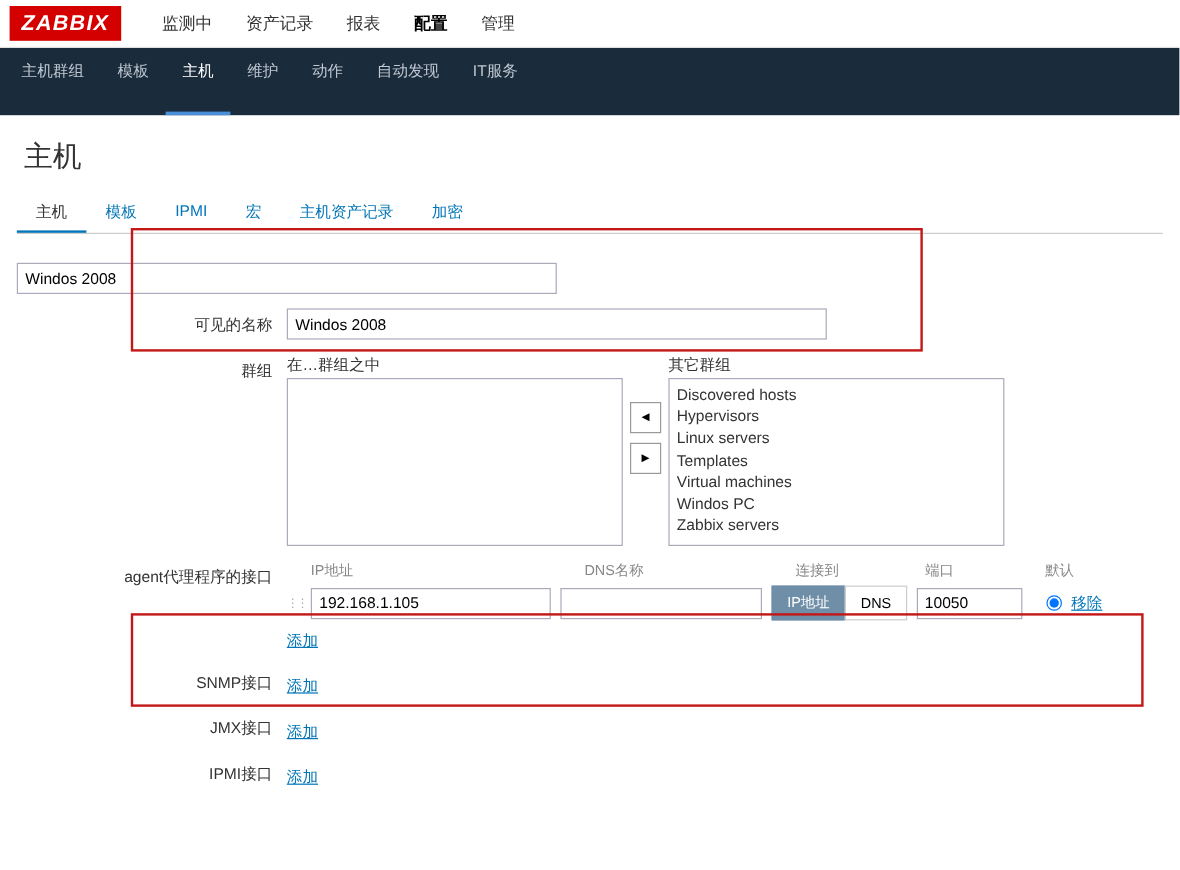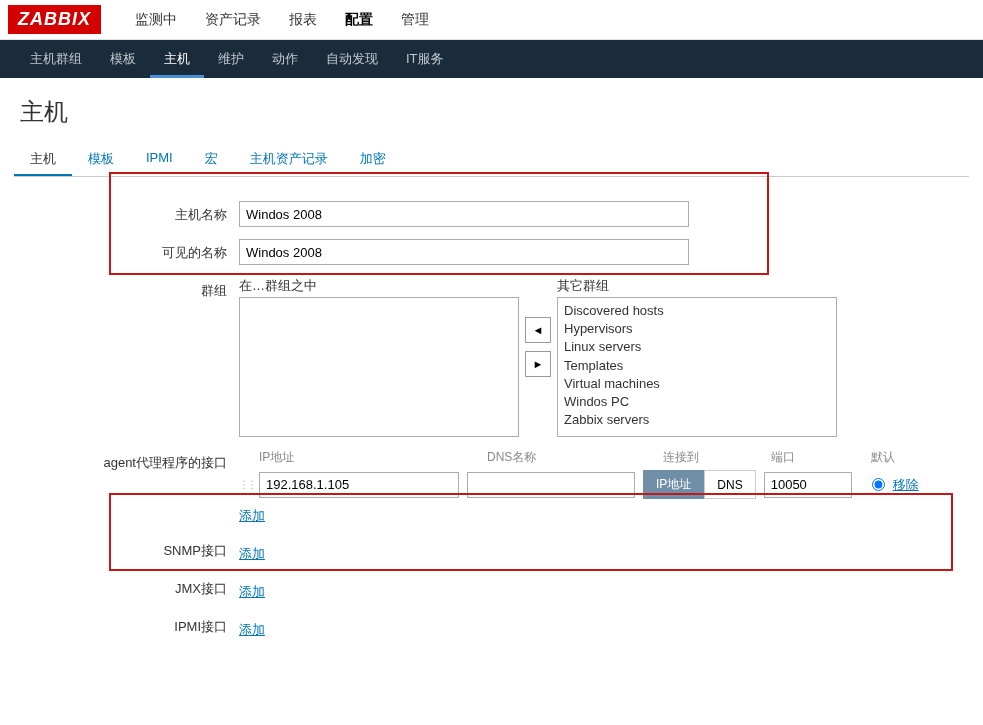--- a/index.html
+++ b/index.html
@@ -4,21 +4,21 @@
 <style>
   * { box-sizing: border-box; margin: 0; padding: 0; }
   body { font-family: Arial, "Microsoft YaHei", sans-serif; font-size: 13px; color: #333; background: #fff; }
   
   .topbar { display: flex; align-items: center; background: #fff; border-bottom: 1px solid #e0e0e0; height: 40px; padding: 0 8px; }
   .logo { background: #d40000; color: #fff; font-weight: bold; font-size: 18px; padding: 4px 10px; letter-spacing: 1px; font-style: italic; text-align: right; }
   .topnav { display: flex; margin-left: 20px; }
   .topnav-item { padding: 10px 14px; color: #333; cursor: pointer; font-size: 14px; }
   .topnav-item.active { font-weight: bold; color: #000; }
   
-  .subbar { background: #1a2b3c; display: flex; height: 38px; align-items: stretch; padding-left: 16px; }
+  .subbar { background: #1a2b3c; display: flex; height: 56px; align-items: stretch; padding-left: 4px; }
   .subnav-item { color: #c0c8d0; padding: 10px 14px; cursor: pointer; font-size: 13px; }
   .subnav-item.active { color: #fff; border-bottom: 3px solid #4a90d9; padding-bottom: 7px; }
   
   .page-title { font-size: 24px; padding: 18px 20px 14px; color: #333; font-weight: normal; }
   
   .content { padding: 0 14px 40px; }
   .tabs { display: flex; border-bottom: 1px solid #ccc; }
   .tab { padding: 8px 16px 6px; color: #0275b8; cursor: pointer; font-size: 13px; }
   .tab.active { color: #333; border-bottom: 2px solid #0275b8; }
   
@@ -90,21 +90,20 @@
     <div class="tab">宏</div>
     <div class="tab">主机资产记录</div>
     <div class="tab">加密</div>
   </div>
 
   <div class="form-area">
     <div class="hl-red hl1"></div>
     <div class="hl-red hl2"></div>
 
     <div class="row">
-      <div class="label">主机名称</div>
       <div class="field"><input type="text" class="wide-input" value="Windos 2008" style=""></div>
     </div>
 
     <div class="row">
       <div class="label">可见的名称</div>
       <div class="field"><input type="text" class="wide-input" value="Windos 2008" style=""></div>
     </div>
 
     <div class="row">
       <div class="label">群组</div>

